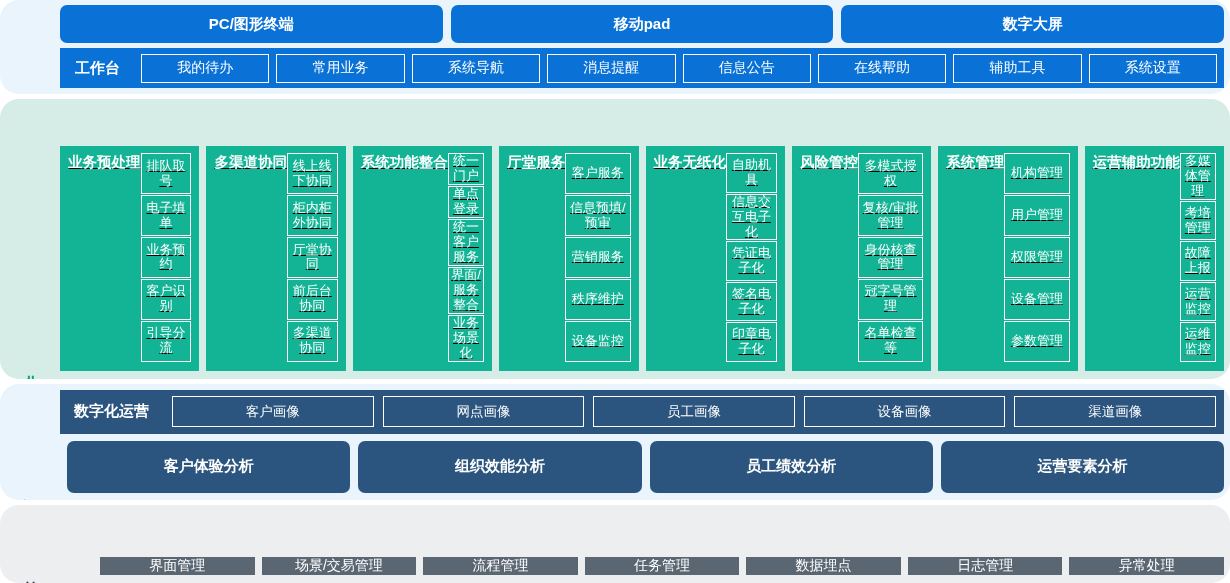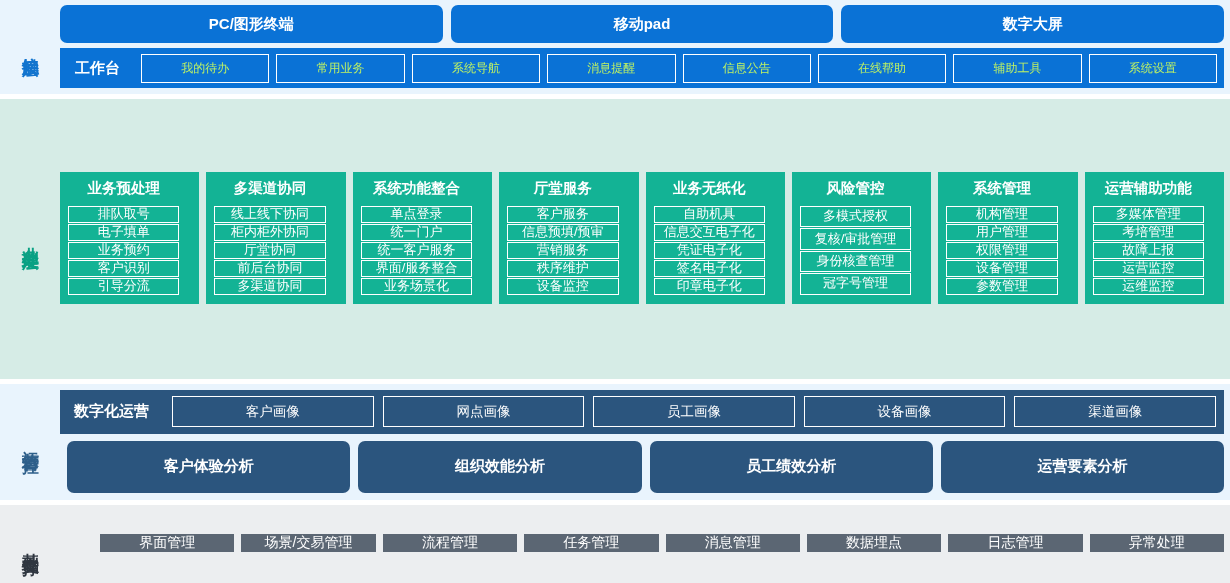--- a/index.html
+++ b/index.html
@@ -17,22 +17,23 @@
     width: 1230px;
     height: 583px;
     display: flex;
     flex-direction: column;
     box-sizing: border-box;
   }
 
   
   .band {
     display: flex;
-    align-items: center;
-    box-sizing: border-box;
+    align-items: flex-end;
+    box-sizing: border-box;
+    border-radius: 19px;
   }
   .band-label {
     width: 60px;
     flex: 0 0 60px;
     display: flex;
     align-items: center;
     justify-content: center;
     font-weight: bold;
     font-size: 17px;
     letter-spacing: 1px;
@@ -89,22 +90,22 @@
   .workbench-title {
     color: #ffffff;
     font-size: 15px;
     font-weight: bold;
     padding: 0 14px 0 8px;
     white-space: nowrap;
   }
   .workbench-item {
     flex: 1 1 0;
     border: 1px solid #ffffff;
-    color: #bef264;
-    font-size: 12px;
+    color: #ffffff;
+    font-size: 14px;
     height: 27px;
     display: flex;
     align-items: center;
     justify-content: center;
     white-space: nowrap;
   }
 
   
   #band-business {
     background: #d6ece6;
@@ -114,24 +115,25 @@
   #band-business .band-label { color: #0aa184; }
   .col-grid {
     display: flex;
     gap: 7px;
     height: 100%;
   }
   .biz-col {
     flex: 1 1 0;
     background: #13b395;
     display: flex;
-    flex-direction: column;
+    flex-direction: row;
     align-items: stretch;
-    padding: 7px 20px 9px 8px;
-    box-sizing: border-box;
+    padding: 7px 8px 9px 8px;
+    box-sizing: border-box;
+    text-decoration: underline;
   }
   .biz-col-title {
     color: #ffffff;
     font-size: 14.5px;
     font-weight: bold;
     text-align: center;
     margin-bottom: 8px;
     white-space: nowrap;
   }
   .biz-items {
@@ -295,22 +297,22 @@
             <div class="biz-item">柜内柜外协同</div>
             <div class="biz-item">厅堂协同</div>
             <div class="biz-item">前后台协同</div>
             <div class="biz-item">多渠道协同</div>
           </div>
         </div>
 
         <div class="biz-col">
           <div class="biz-col-title">系统功能整合</div>
           <div class="biz-items">
+            <div class="biz-item">统一门户</div>
             <div class="biz-item">单点登录</div>
-            <div class="biz-item">统一门户</div>
             <div class="biz-item">统一客户服务</div>
             <div class="biz-item">界面/服务整合</div>
             <div class="biz-item">业务场景化</div>
           </div>
         </div>
 
         <div class="biz-col">
           <div class="biz-col-title">厅堂服务</div>
           <div class="biz-items">
             <div class="biz-item">客户服务</div>
@@ -332,20 +334,21 @@
           </div>
         </div>
 
         <div class="biz-col">
           <div class="biz-col-title">风险管控</div>
           <div class="biz-items">
             <div class="biz-item">多模式授权</div>
             <div class="biz-item">复核/审批管理</div>
             <div class="biz-item">身份核查管理</div>
             <div class="biz-item">冠字号管理</div>
+            <div class="biz-item">名单检查等</div>
           </div>
         </div>
 
         <div class="biz-col">
           <div class="biz-col-title">系统管理</div>
           <div class="biz-items">
             <div class="biz-item">机构管理</div>
             <div class="biz-item">用户管理</div>
             <div class="biz-item">权限管理</div>
             <div class="biz-item">设备管理</div>
@@ -400,21 +403,20 @@
   <section class="band" id="band-foundation">
     <div class="band-label">
       <span>基础支撑</span>
     </div>
     <div class="band-body">
       <div class="found-row">
         <div class="found-box">界面管理</div>
         <div class="found-box">场景/交易管理</div>
         <div class="found-box">流程管理</div>
         <div class="found-box">任务管理</div>
-        <div class="found-box">消息管理</div>
         <div class="found-box">数据埋点</div>
         <div class="found-box">日志管理</div>
         <div class="found-box">异常处理</div>
       </div>
     </div>
   </section>
 
 </div>
 
 </body></html>

